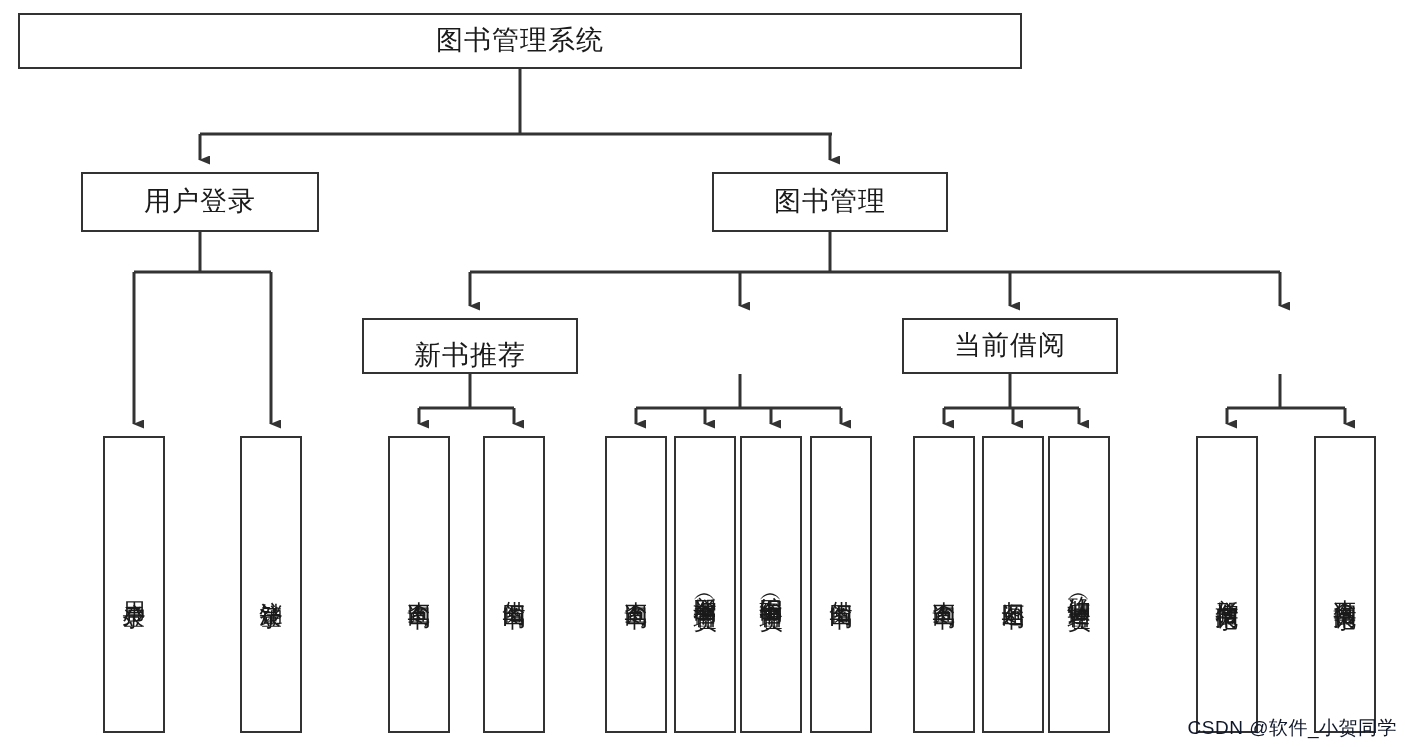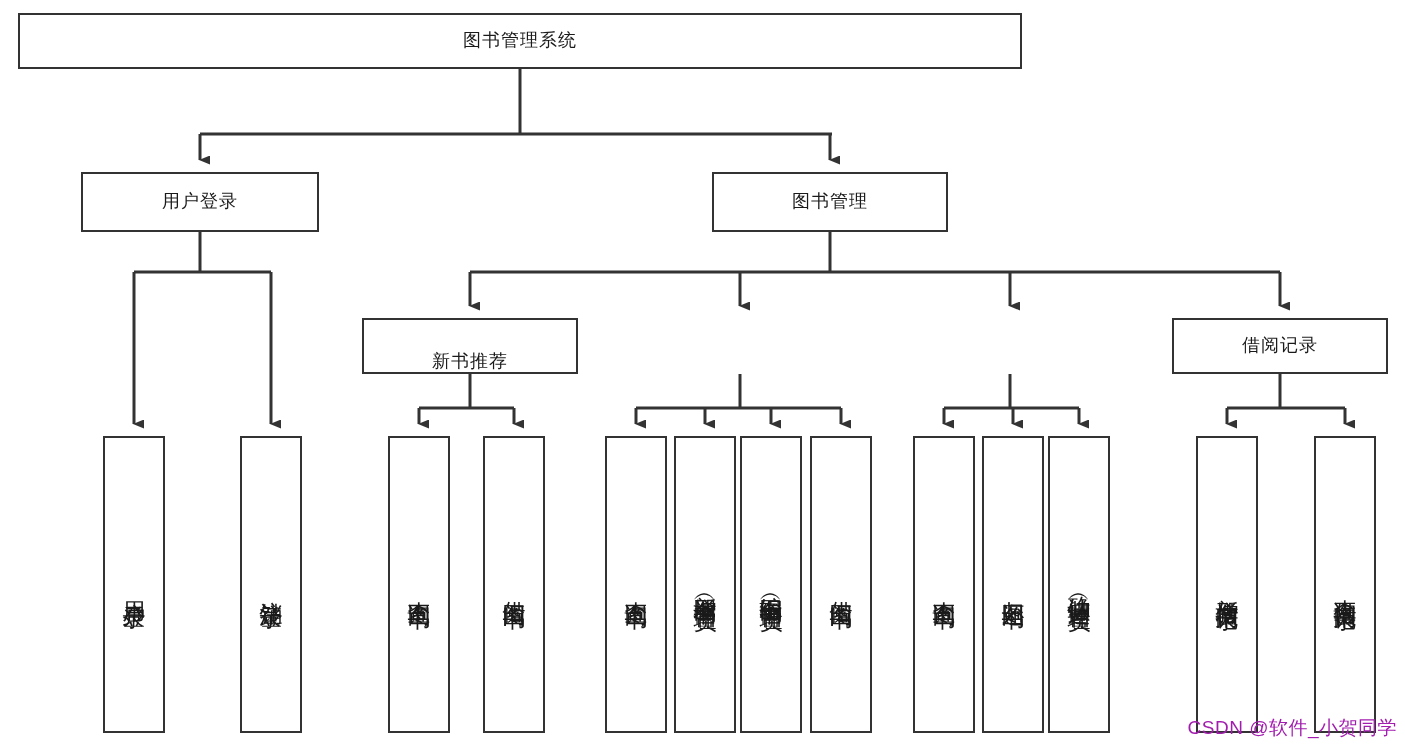--- a/index.html
+++ b/index.html
@@ -21,21 +21,21 @@
     position: absolute;
     box-sizing: border-box;
     border: 2px solid #333333;
     background: #ffffff;
     display: flex;
     align-items: center;
     justify-content: center;
     color: #1a1a1a;
   }
   .node.horiz {
-    font-size: 18px;
+    font-size: 27px;
     letter-spacing: 1px;
   }
   .node.vert {
     writing-mode: vertical-rl;
     text-orientation: upright;
     font-size: 23px;
     letter-spacing: 2px;
     padding-top: 4px;
     align-items: center;
     justify-content: center;
@@ -51,21 +51,21 @@
     top: 0;
     width: 1405px;
     height: 747px;
     pointer-events: none;
   }
   #watermark {
     position: absolute;
     right: 8px;
     bottom: 6px;
     font-size: 19px;
-    color: #a21caf;
+    color: #0f172a;
     letter-spacing: 0.5px;
     white-space: nowrap;
   }
 </style>
 </head>
 <body>
 
 <div id="canvas">
 
   <svg id="wires" viewBox="0 0 1405 747">
@@ -125,22 +125,22 @@
   <div class="node horiz" style="left:81px; top:172px; width:238px; height:60px;">
     <span class="label">用户登录</span>
   </div>
   <div class="node horiz" style="left:712px; top:172px; width:236px; height:60px;">
     <span class="label">图书管理</span>
   </div>
 
   <div class="node horiz" style="left:362px; top:318px; width:216px; height:56px;align-items:flex-end;">
     <span class="label">新书推荐</span>
   </div>
-  <div class="node horiz" style="left:1172px; top:318px; width:216px; height:56px;">
-    <span class="label">借阅记录</span>
+  <div class="node horiz" style="left:902px; top:318px; width:216px; height:56px;">
+    <span class="label">当前借阅</span>
   </div>
 
   <div class="node vert" style="left:103px; top:436px; width:62px; height:297px;">
     <span class="label">用户登录</span>
   </div>
   <div class="node vert" style="left:240px; top:436px; width:62px; height:297px;">
     <span class="label">注销登录</span>
   </div>
   <div class="node vert" style="left:388px; top:436px; width:62px; height:297px;">
     <span class="label">查询图书</span>

